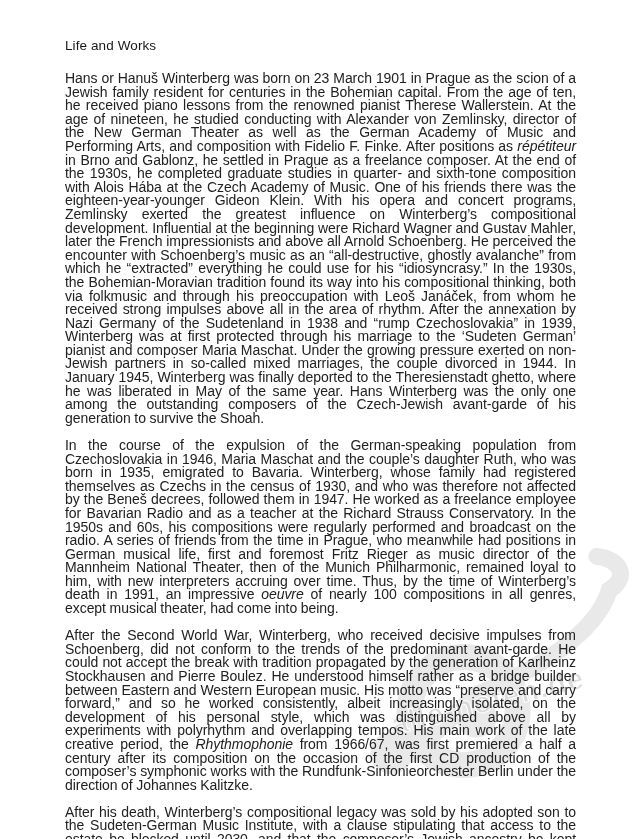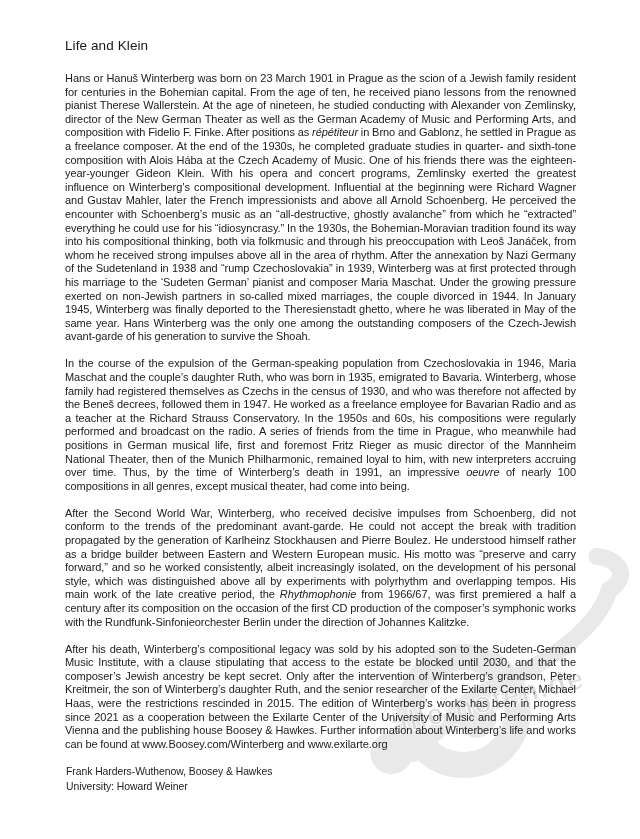--- a/index.html
+++ b/index.html
@@ -24,21 +24,21 @@
     z-index:1;
   }
   .title {
     font-size:13.5px;
     font-weight:400;
     color:#181818;
     margin:0 0 19px 0;
     letter-spacing:0.1px;
   }
   .para {
-    font-size:11px;
+    font-size:14px;
     line-height:13.6px;
     text-align:justify;
     letter-spacing:-0.05px;
     margin:0 0 13.5px 0;
     color:#212121;
     word-spacing:-0.2px;
   }
   .para i { font-style:italic; }
   .credits { margin-top:13.5px; }
   .credits p {
@@ -58,21 +58,21 @@
     <g transform="translate(175,150) rotate(43)" fill="none" stroke="#e9e9e9">
       <circle cx="0" cy="52" r="54" stroke-width="26"></circle>
       <circle cx="14" cy="48" r="20" fill="#e9e9e9" stroke="none"></circle>
       <path d="M -8,-152 C 14,-168 30,-156 24,-136 C 44,-96 26,-28 -2,32 L -8,118" stroke-width="17" stroke-linecap="round"></path>
       <circle cx="-24" cy="132" r="21" fill="#e9e9e9" stroke="none"></circle>
     </g>
     <text x="70" y="212" transform="rotate(-14 70 212)" font-family="Liberation Sans, sans-serif" font-size="30" font-weight="bold" fill="#dadada" stroke="#ffffff" stroke-width="1" letter-spacing="1">alle-noten.de</text>
   </svg>
 
   <div class="content">
-    <h1 class="title">Life and Klein</h1>
+    <h1 class="title">Life and Works</h1>
 
     <div id="article-body">
         <p class="para"><span>Hans or Hanuš Winterberg was born on 23 March 1901 in Prague as the scion of a Jewish family resident for centuries in the Bohemian capital. From the age of ten, he received piano lessons from the renowned pianist Therese Wallerstein. At the age of nineteen, he studied conducting with Alexander von Zemlinsky, director of the New German Theater as well as the German Academy of Music and Performing Arts, and composition with Fidelio F. Finke. After positions as </span><i>répétiteur</i><span> in Brno and Gablonz, he settled in Prague as a freelance composer. At the end of the 1930s, he completed graduate studies in quarter- and sixth-tone composition with Alois Hába at the Czech Academy of Music. One of his friends there was the eighteen-year-younger Gideon Klein. With his opera and concert programs, Zemlinsky exerted the greatest influence on Winterberg’s compositional development. Influential at the beginning were Richard Wagner and Gustav Mahler, later the French impressionists and above all Arnold Schoenberg. He perceived the encounter with Schoenberg’s music as an “all-destructive, ghostly avalanche” from which he “extracted” everything he could use for his “idiosyncrasy.” In the 1930s, the Bohemian-Moravian tradition found its way into his compositional thinking, both via folkmusic and through his preoccupation with Leoš Janáček, from whom he received strong impulses above all in the area of rhythm. After the annexation by Nazi Germany of the Sudetenland in 1938 and “rump Czechoslovakia” in 1939, Winterberg was at first protected through his marriage to the ‘Sudeten German’ pianist and composer Maria Maschat. Under the growing pressure exerted on non-Jewish partners in so-called mixed marriages, the couple divorced in 1944. In January 1945, Winterberg was finally deported to the Theresienstadt ghetto, where he was liberated in May of the same year. Hans Winterberg was the only one among the outstanding composers of the Czech-Jewish avant-garde of his generation to survive the Shoah.</span></p>
         <p class="para"><span>In the course of the expulsion of the German-speaking population from Czechoslovakia in 1946, Maria Maschat and the couple’s daughter Ruth, who was born in 1935, emigrated to Bavaria. Winterberg, whose family had registered themselves as Czechs in the census of 1930, and who was therefore not affected by the Beneš decrees, followed them in 1947. He worked as a freelance employee for Bavarian Radio and as a teacher at the Richard Strauss Conservatory. In the 1950s and 60s, his compositions were regularly performed and broadcast on the radio. A series of friends from the time in Prague, who meanwhile had positions in German musical life, first and foremost Fritz Rieger as music director of the Mannheim National Theater, then of the Munich Philharmonic, remained loyal to him, with new interpreters accruing over time. Thus, by the time of Winterberg’s death in 1991, an impressive </span><i>oeuvre</i><span> of nearly 100 compositions in all genres, except musical theater, had come into being.</span></p>
         <p class="para"><span>After the Second World War, Winterberg, who received decisive impulses from Schoenberg, did not conform to the trends of the predominant avant-garde. He could not accept the break with tradition propagated by the generation of Karlheinz Stockhausen and Pierre Boulez. He understood himself rather as a bridge builder between Eastern and Western European music. His motto was “preserve and carry forward,” and so he worked consistently, albeit increasingly isolated, on the development of his personal style, which was distinguished above all by experiments with polyrhythm and overlapping tempos. His main work of the late creative period, the </span><i>Rhythmophonie</i><span> from 1966/67, was first premiered a half a century after its composition on the occasion of the first CD production of the composer’s symphonic works with the Rundfunk-Sinfonieorchester Berlin under the direction of Johannes Kalitzke.</span></p>
         <p class="para"><span>After his death, Winterberg’s compositional legacy was sold by his adopted son to the Sudeten-German Music Institute, with a clause stipulating that access to the estate be blocked until 2030, and that the composer’s Jewish ancestry be kept secret. Only after the intervention of Winterberg’s grandson, Peter Kreitmeir, the son of Winterberg’s daughter Ruth, and the senior researcher of the Exilarte Center, Michael Haas, were the restrictions rescinded in 2015. The edition of Winterberg’s works has been in progress since 2021 as a cooperation between the Exilarte Center of the University of Music and Performing Arts Vienna and the publishing house Boosey &amp; Hawkes. Further information about Winterberg’s life and works can be found at www.Boosey.com/Winterberg and www.exilarte.org</span></p>
       </div>
 
     <div class="credits">
       <p>Frank Harders-Wuthenow, Boosey &amp; Hawkes</p>

